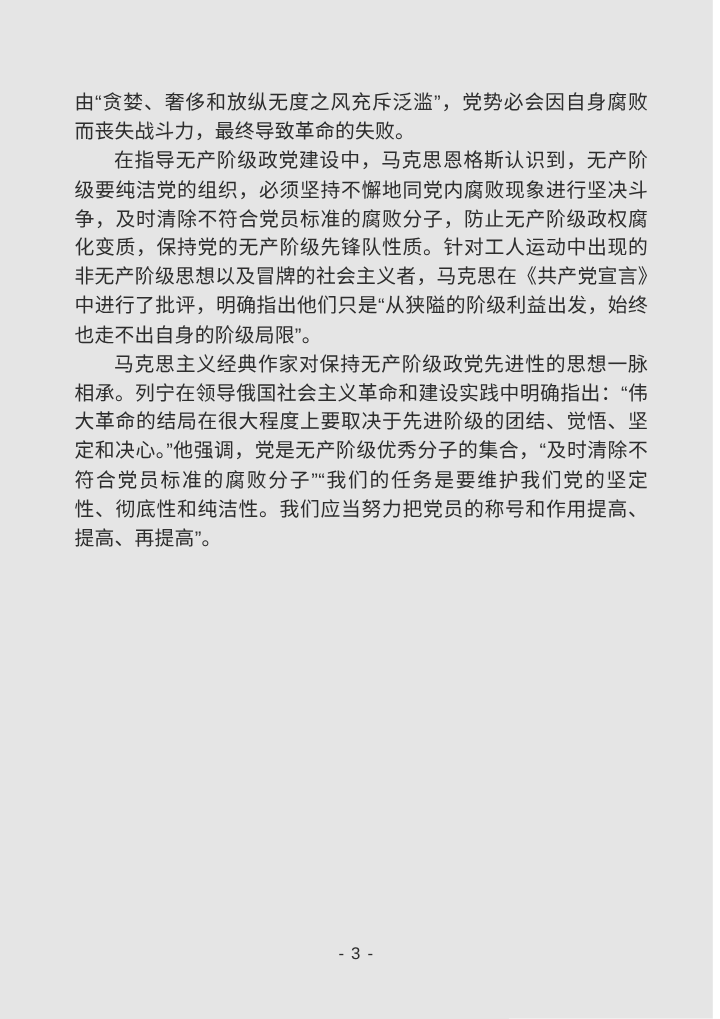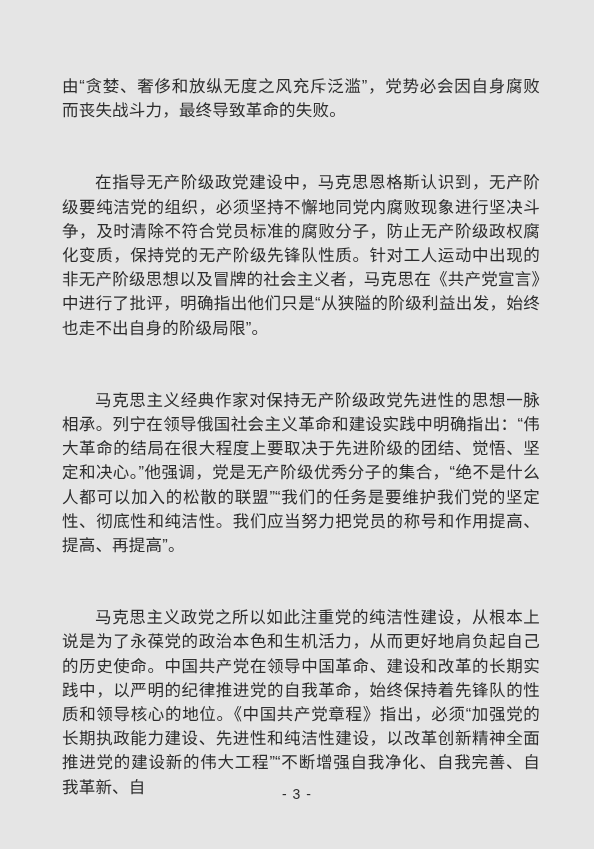--- a/index.html
+++ b/index.html
@@ -25,37 +25,35 @@
     line-height: 24.2px;
     text-align: justify;
     letter-spacing: 0.2px;
   }
   .text-block p {
     margin: 0;
     padding: 0;
   }
   .text-block p.indent {
     text-indent: 2em;
-    margin-top: 48px;
   }
   .page-number {
     position: absolute;
     left: 0;
     right: 0;
     top: 786px;
     text-align: center;
     font-size: 14px;
     letter-spacing: 1px;
     color: #2d2d2d;
   }
 </style>
 </head>
 <body>
 
 <div class="page">
   <div class="text-block">
     <p>由“贪婪、奢侈和放纵无度之风充斥泛滥”，党势必会因自身腐败而丧失战斗力，最终导致革命的失败。</p>
     <p class="indent">在指导无产阶级政党建设中，马克思恩格斯认识到，无产阶级要纯洁党的组织，必须坚持不懈地同党内腐败现象进行坚决斗争，及时清除不符合党员标准的腐败分子，防止无产阶级政权腐化变质，保持党的无产阶级先锋队性质。针对工人运动中出现的非无产阶级思想以及冒牌的社会主义者，马克思在《共产党宣言》中进行了批评，明确指出他们只是“从狭隘的阶级利益出发，始终也走不出自身的阶级局限”。</p>
-    <p class="indent">马克思主义经典作家对保持无产阶级政党先进性的思想一脉相承。列宁在领导俄国社会主义革命和建设实践中明确指出：“伟大革命的结局在很大程度上要取决于先进阶级的团结、觉悟、坚定和决心。”他强调，党是无产阶级优秀分子的集合，“绝不是什么人都可以加入的松散的联盟”“我们的任务是要维护我们党的坚定性、彻底性和纯洁性。我们应当努力把党员的称号和作用提高、提高、再提高”。</p>
-    <p class="indent">马克思主义政党之所以如此注重党的纯洁性建设，从根本上说是为了永葆党的政治本色和生机活力，从而更好地肩负起自己的历史使命。中国共产党在领导中国革命、建设和改革的长期实践中，以严明的纪律推进党的自我革命，始终保持着先锋队的性质和领导核心的地位。《中国共产党章程》指出，必须“加强党的长期执政能力建设、先进性和纯洁性建设，以改革创新精神全面推进党的建设新的伟大工程”“不断增强自我净化、自我完善、自我革新、自</p>
+    <p class="indent">马克思主义经典作家对保持无产阶级政党先进性的思想一脉相承。列宁在领导俄国社会主义革命和建设实践中明确指出：“伟大革命的结局在很大程度上要取决于先进阶级的团结、觉悟、坚定和决心。”他强调，党是无产阶级优秀分子的集合，“及时清除不符合党员标准的腐败分子”“我们的任务是要维护我们党的坚定性、彻底性和纯洁性。我们应当努力把党员的称号和作用提高、提高、再提高”。</p>
   </div>
   <div class="page-number">- 3 -</div>
 </div>
 
 </body></html>

